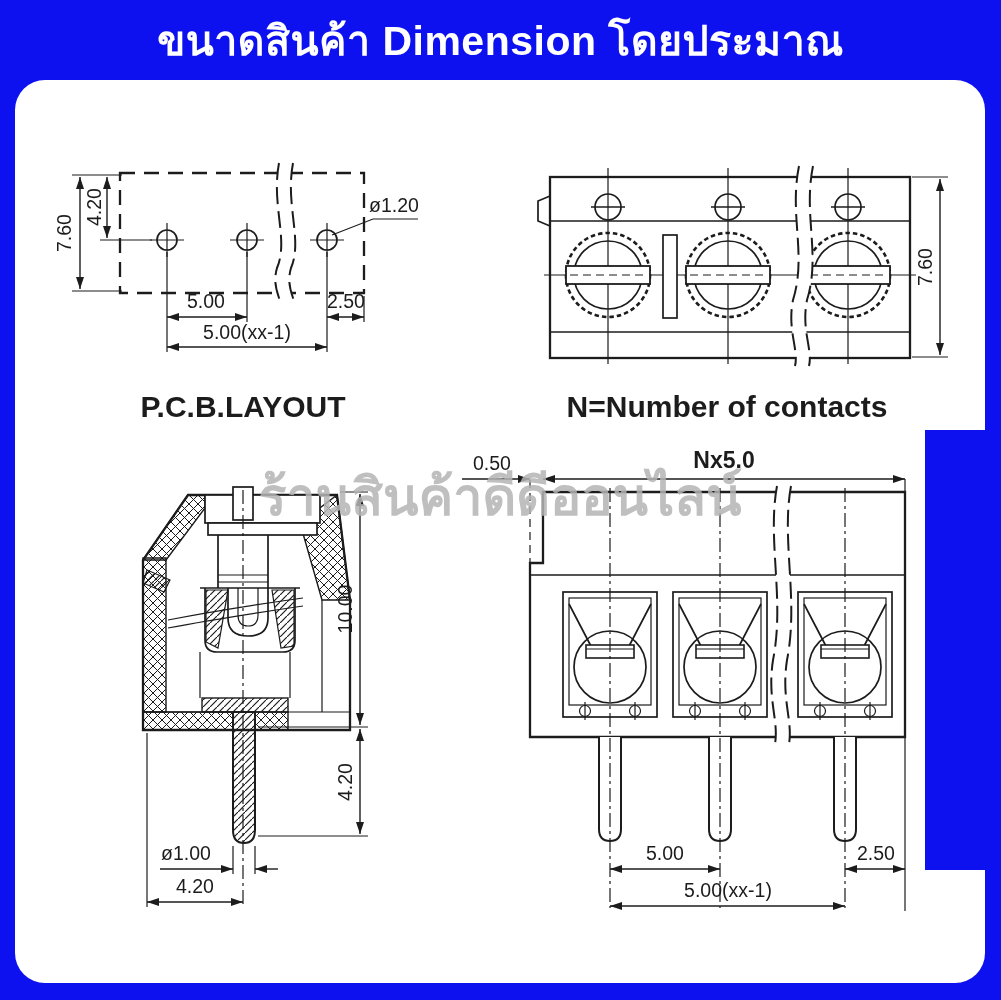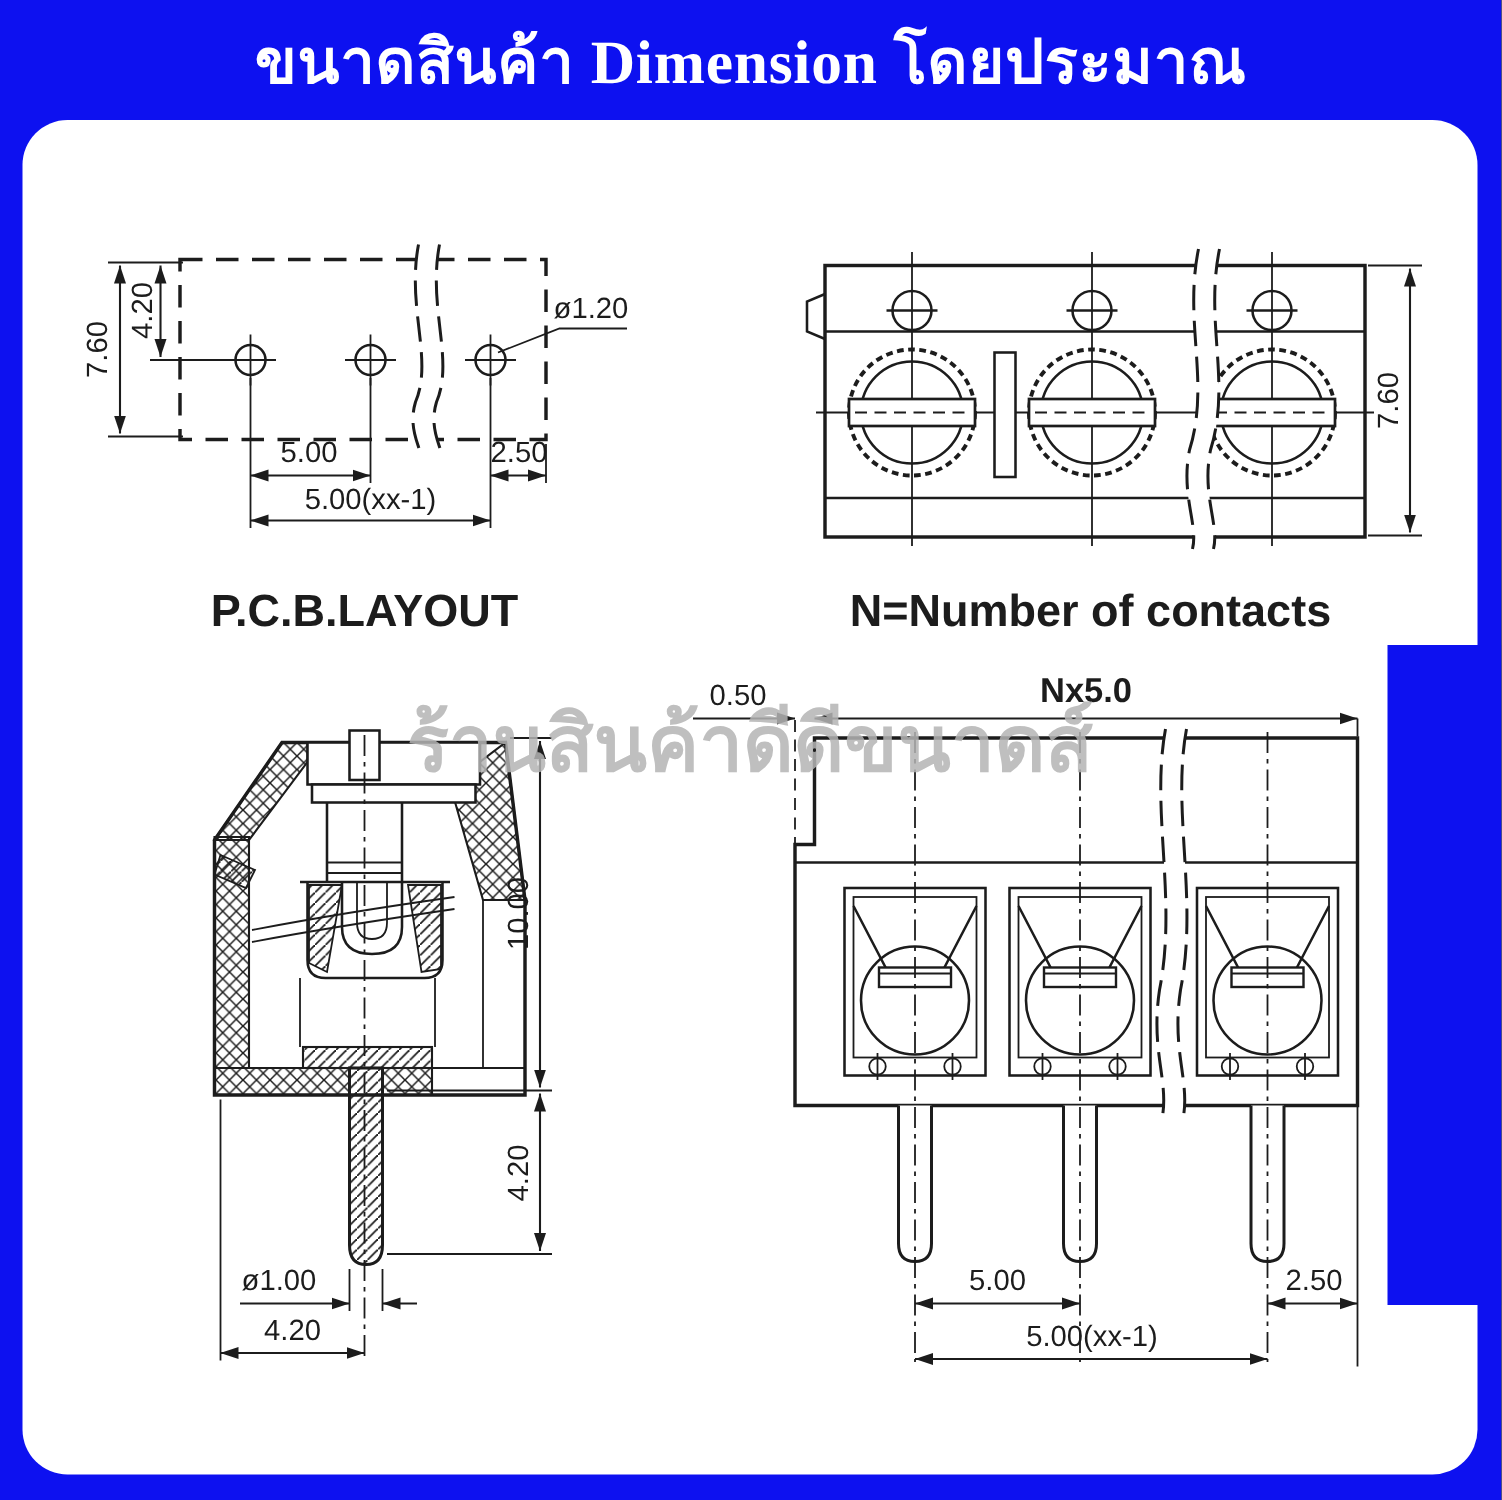--- a/index.html
+++ b/index.html
@@ -9,21 +9,21 @@
     background:var(--header-bg,#0d11f0);
     overflow:hidden;
     font-family:"Liberation Sans",sans-serif;
   }
   .header{
     position:absolute;left:0;top:0;width:1001px;height:80px;
     display:flex;align-items:center;justify-content:center;
   }
   .header-title{
     color:#ffffff;font-size:41px;font-weight:bold;letter-spacing:0.5px;
-    font-family:Liberation Serif, serif;
+    font-family:Liberation Sans, sans-serif;
   }
   .panel{
     position:absolute;left:15px;top:80px;width:970px;height:903px;
     background:var(--panel-bg,#ffffff);
     border-radius:30px;
   }
   svg.art{
     position:absolute;left:0;top:0;width:1001px;height:1000px;
     color:var(--line,#1c1c1c);
   }
@@ -278,15 +278,15 @@
       <line class="dim" x1="160" y1="869" x2="233" y2="869" marker-end="url(#arr)"></line>
       <line class="dim" x1="278" y1="869" x2="255" y2="869" marker-end="url(#arr)"></line>
       <path class="thin" d="M147,733 V907"></path>
       <line class="dim" x1="147" y1="902" x2="243" y2="902" marker-start="url(#arr)" marker-end="url(#arr)"></line>
       <text class="dt" x="195" y="893" text-anchor="middle">4.20</text>
     </g>
 
     <rect x="925" y="430" width="76" height="440" style="fill:var(--accent-band,#0d11f0)"></rect>
   </svg>
 
-  <div class="watermark">ร้านสินค้าดีดีขนาดส์</div>
+  <div class="watermark">ร้านสินค้าดีดีออนไลน์</div>
 
 </div>
 
 </body></html>

